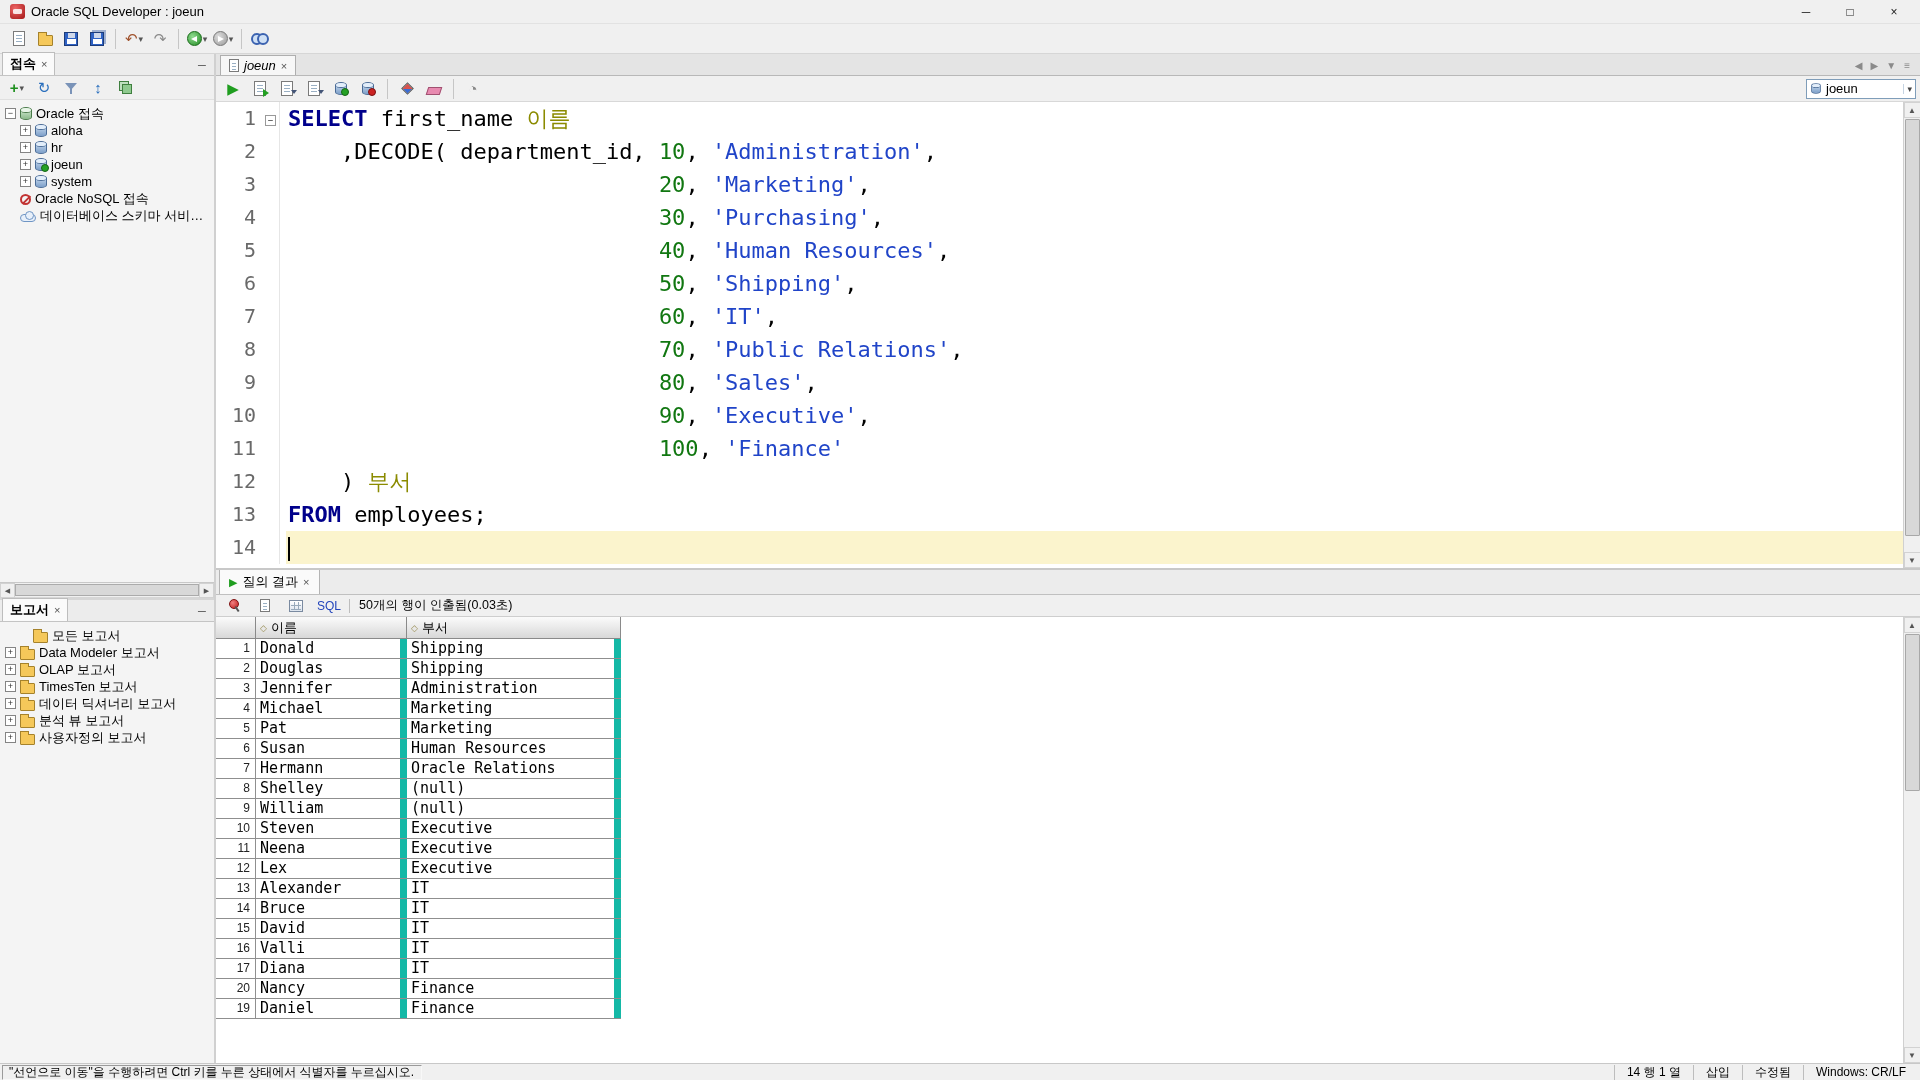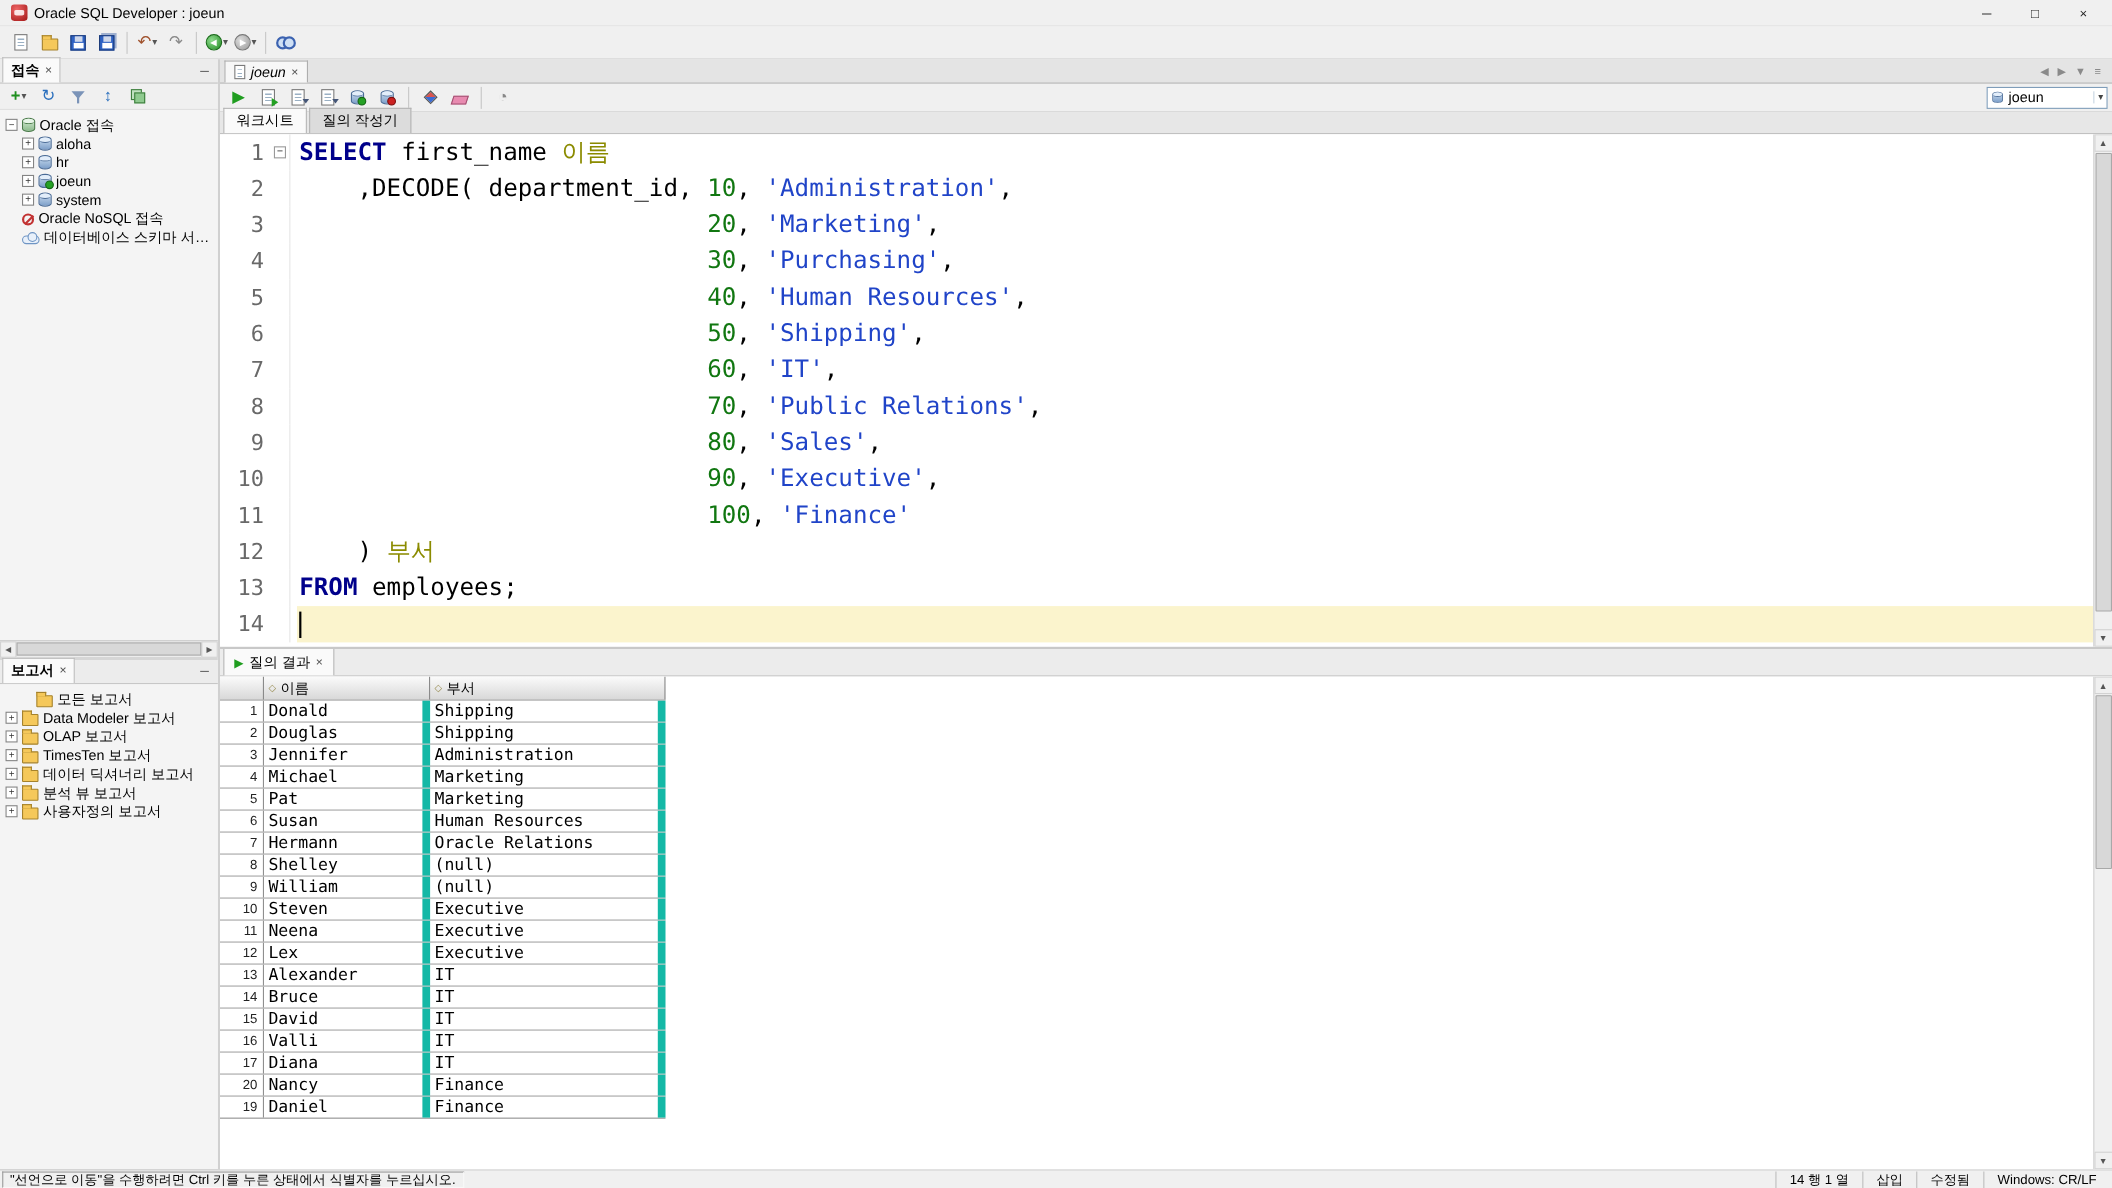--- a/index.html
+++ b/index.html
@@ -64,21 +64,21 @@
 .ic-gem{width:9px;height:9px;transform:rotate(45deg);background:linear-gradient(135deg,#d9534f 50%,#3b6cd4 50%);border:1px solid #555;margin:3px}
 .ic-eraser{width:14px;height:8px;background:#e88ab0;border:1px solid #a05070;transform:skewX(-18deg);margin-top:4px}
 .ic-pin{width:13px;height:13px}
 .ic-pin::before{content:"";position:absolute;left:1px;top:0;width:8px;height:8px;border-radius:50%;background:radial-gradient(circle at 35% 35%,#f08080,#c01818);border:1px solid #801010}
 .ic-pin::after{content:"";position:absolute;left:8px;top:7px;width:2px;height:6px;background:#555;transform:rotate(-35deg)}
 .ic-grid{width:14px;height:12px;background:linear-gradient(#fff,#dde4ee);border:1px solid #7a8aa0}
 .ic-grid::before{content:"";position:absolute;inset:1px;background:repeating-linear-gradient(to right,transparent 0 3px,#9ab 3px 4px),repeating-linear-gradient(to bottom,transparent 0 3px,#9ab 3px 4px)}
 
 
 .app-body{flex:1;display:flex;min-height:0}
-.left-col{width:200px;display:flex;flex-direction:column;border-right:2px solid #d0d0d0;flex:none}
+.left-col{width:216px;display:flex;flex-direction:column;border-right:2px solid #d0d0d0;flex:none}
 .panel{display:flex;flex-direction:column;background:#f0f0f0;min-height:0}
 .conn-panel{height:546px;border-bottom:3px solid #d6d6d6;flex:none}
 .rep-panel{flex:1}
 .panel-tabs{height:22px;display:flex;align-items:flex-end;background:#ececec;border-bottom:1px solid #c4c4c4;padding:0 2px;flex:none}
 .panel-tab{display:flex;align-items:center;gap:5px;padding:2px 7px;background:#fafafa;border:1px solid #bdbdbd;border-bottom:none;font-size:13px;font-weight:bold}
 .panel-tab .close{font-size:11px;color:#555;font-weight:normal}
 .panel-tab-spacer{flex:1}
 .panel-min{width:20px;text-align:center;color:#444;font-size:11px;align-self:center}
 .panel-toolbar{height:24px;display:flex;align-items:center;padding:0 4px;gap:1px;border-bottom:1px solid #e0e0e0;flex:none}
 .tree{flex:1;overflow:hidden;padding-top:5px;background:#f4f4f4}
@@ -381,28 +381,20 @@
               <span class="glyph-ic" style="color: rgb(136, 136, 136);">◔</span>
             </span>
           </div>
         <div class="combo">
           <span class="ic ic-db combo-db"></span>
           <span class="combo-text">joeun</span>
           <span class="combo-caret">▾</span>
         </div>
       </div>
 
-      <div class="ws-tabs">
-        <div class="ws-tab active">
-          <span>워크시트</span>
-        </div>
-        <div class="ws-tab">
-          <span>질의 작성기</span>
-        </div>
-      </div>
 
       <div class="code-wrap">
         <div class="code-scroll">
             <div class="code-line"><span class="ln">1</span><span class="fold-col"><span class="fold-box">−</span></span><span class="code-text"><span class="tk-kw">SELECT</span><span class="tk-pl"> first_name </span><span class="tk-al">이름</span></span></div>
             <div class="code-line"><span class="ln">2</span><span class="fold-col"></span><span class="code-text"><span class="tk-pl">    ,DECODE( department_id, </span><span class="tk-num">10</span><span class="tk-pl">, </span><span class="tk-str">'Administration'</span><span class="tk-pl">,</span></span></div>
             <div class="code-line"><span class="ln">3</span><span class="fold-col"></span><span class="code-text"><span class="tk-pl">                            </span><span class="tk-num">20</span><span class="tk-pl">, </span><span class="tk-str">'Marketing'</span><span class="tk-pl">,</span></span></div>
             <div class="code-line"><span class="ln">4</span><span class="fold-col"></span><span class="code-text"><span class="tk-pl">                            </span><span class="tk-num">30</span><span class="tk-pl">, </span><span class="tk-str">'Purchasing'</span><span class="tk-pl">,</span></span></div>
             <div class="code-line"><span class="ln">5</span><span class="fold-col"></span><span class="code-text"><span class="tk-pl">                            </span><span class="tk-num">40</span><span class="tk-pl">, </span><span class="tk-str">'Human Resources'</span><span class="tk-pl">,</span></span></div>
             <div class="code-line"><span class="ln">6</span><span class="fold-col"></span><span class="code-text"><span class="tk-pl">                            </span><span class="tk-num">50</span><span class="tk-pl">, </span><span class="tk-str">'Shipping'</span><span class="tk-pl">,</span></span></div>
             <div class="code-line"><span class="ln">7</span><span class="fold-col"></span><span class="code-text"><span class="tk-pl">                            </span><span class="tk-num">60</span><span class="tk-pl">, </span><span class="tk-str">'IT'</span><span class="tk-pl">,</span></span></div>
@@ -424,20 +416,36 @@
       </div>
 
       <div class="results">
         <div class="res-tabs">
           <div class="res-tab">
             <span class="play">▶</span>
             <span>질의 결과</span>
             <span class="close">×</span>
           </div>
         </div>
+        <div class="res-toolbar">
+          <div class="res-toolbar-icons">
+              <span class="tb-btn">
+                <span class="ic ic-pin"></span>
+              </span>
+              <span class="tb-btn">
+                <span class="ic ic-page sm"></span>
+              </span>
+              <span class="tb-btn">
+                <span class="ic ic-grid"></span>
+              </span>
+            </div>
+          <span class="sql-label">SQL</span>
+          <span class="vdiv"></span>
+          <span class="res-status">50개의 행이 인출됨(0.03초)</span>
+        </div>
         <div class="grid-wrap">
           <div class="grid">
             <div class="grid-header">
               <div class="ghead"></div>
             <div class="ghead">
                   <span class="sorticon">◇</span>
                   <span>이름</span>
                 </div>
                 <div class="ghead">
                   <span class="sorticon">◇</span>

